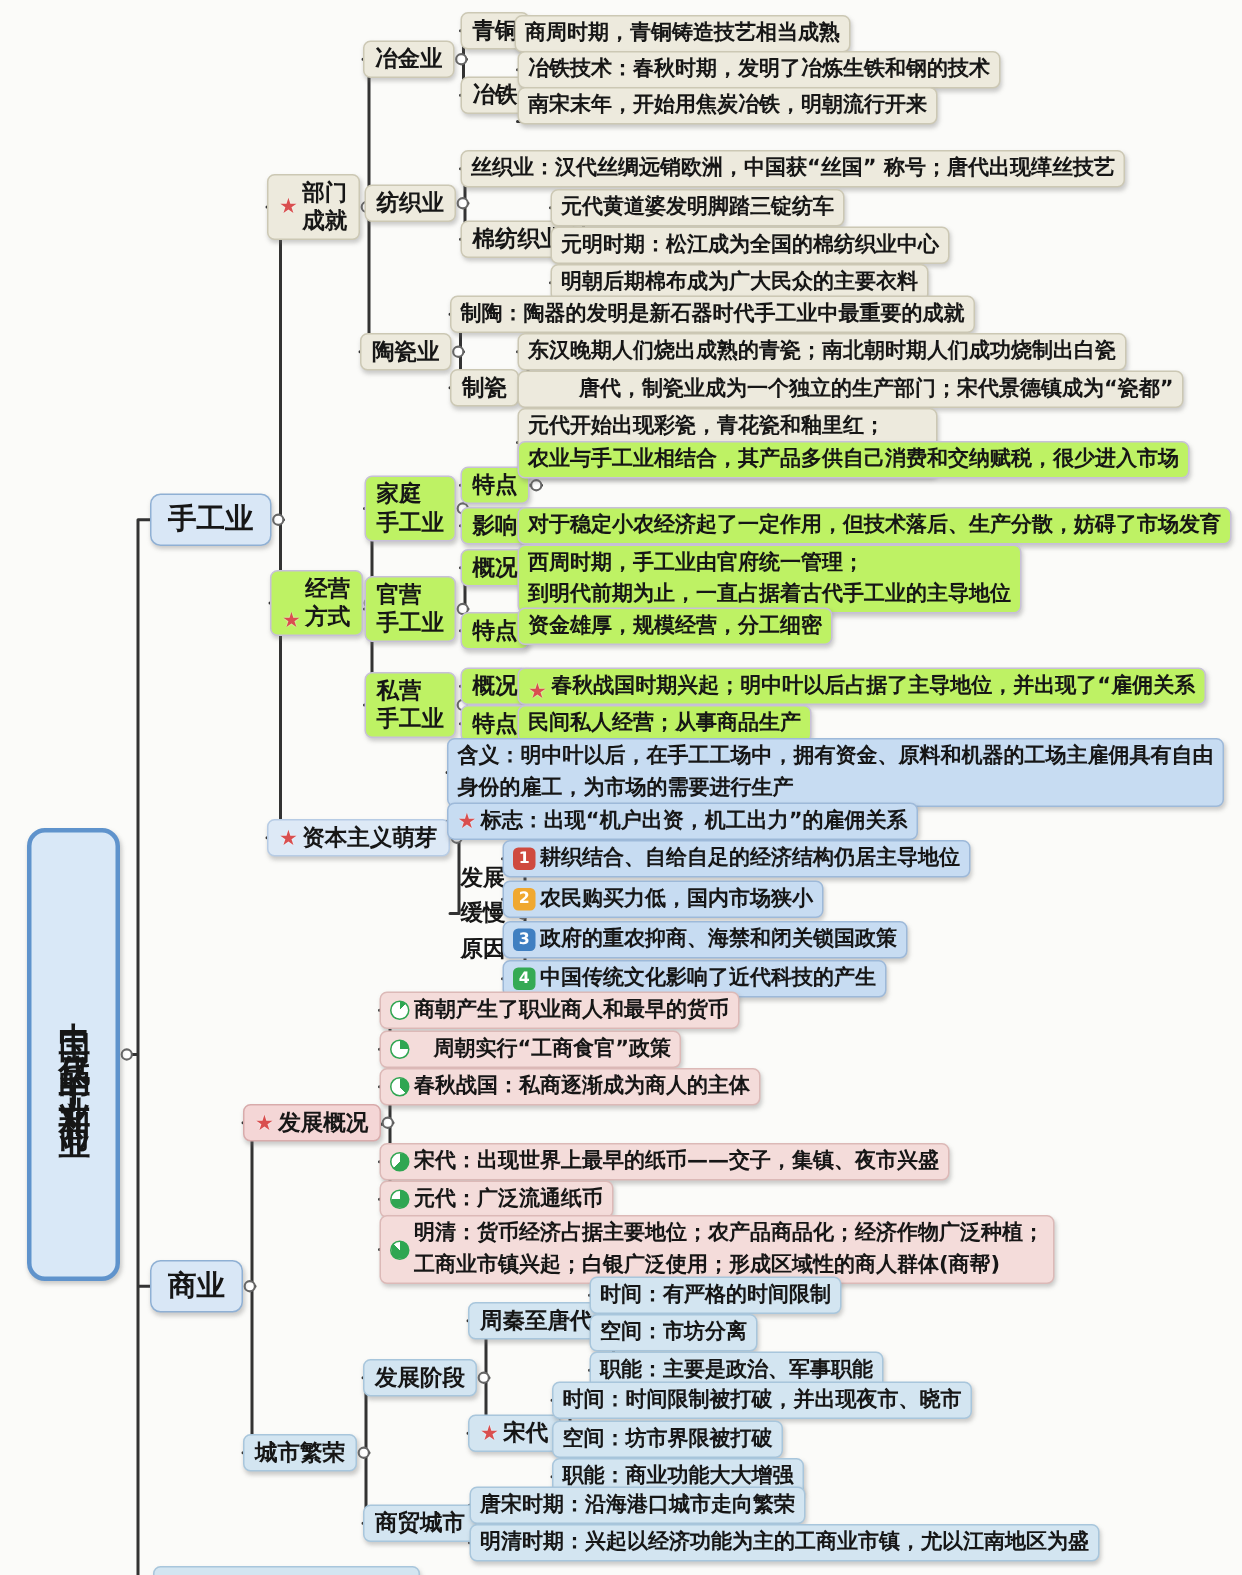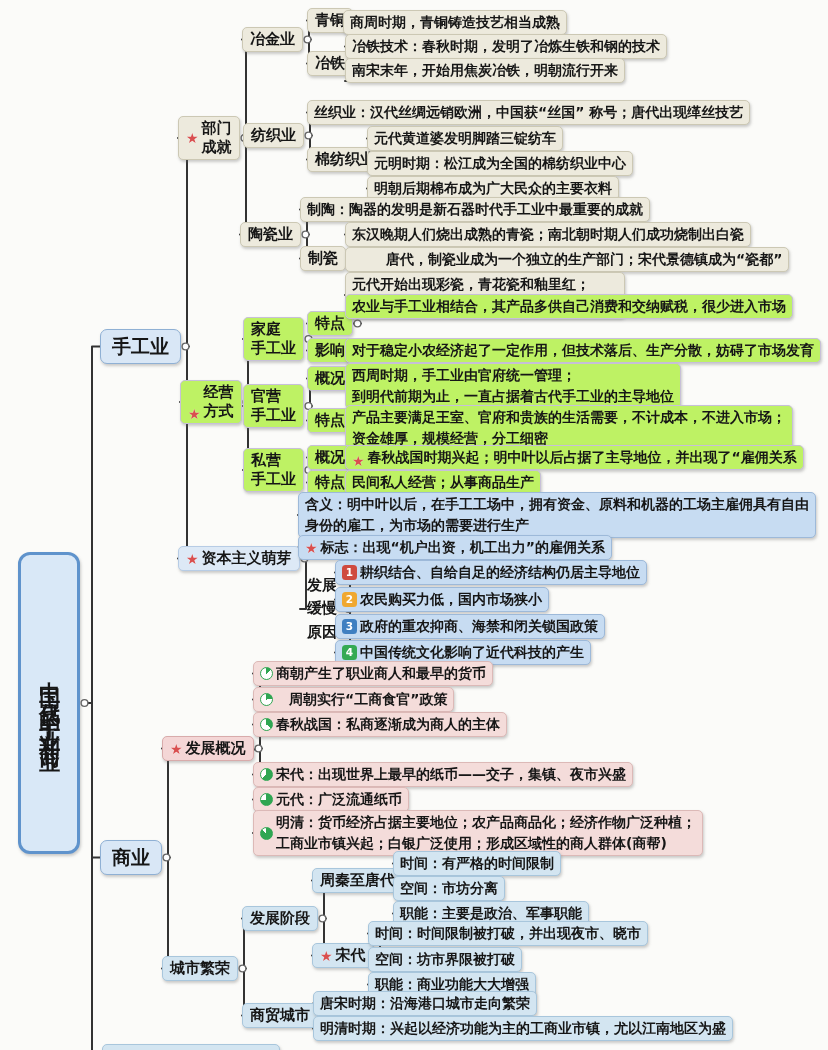--- a/index.html
+++ b/index.html
@@ -205,21 +205,20 @@
       <span class="lines">
         <span>西周时期，手工业由官府统一管理；</span>
         <span>到明代前期为止，一直占据着古代手工业的主导地位</span>
       </span>
     </div>
     <div class="topic st-purple k-n" style="left: 307px; top: 408px;">
       <span>特点</span>
     </div>
     <div class="topic st-purple k-l" style="left: 345px; top: 405px;">
       <span class="lines">
-        <span>产品主要满足王室、官府和贵族的生活需要，不计成本，不进入市场；</span>
         <span>资金雄厚，规模经营，分工细密</span>
       </span>
     </div>
     <div class="topic st-purple k-n" style="left: 243px; top: 448px;">
       <span class="lines">
         <span>私营</span>
         <span>手工业</span>
       </span>
     </div>
     <div class="topic st-purple k-n" style="left: 307px; top: 445px;">

